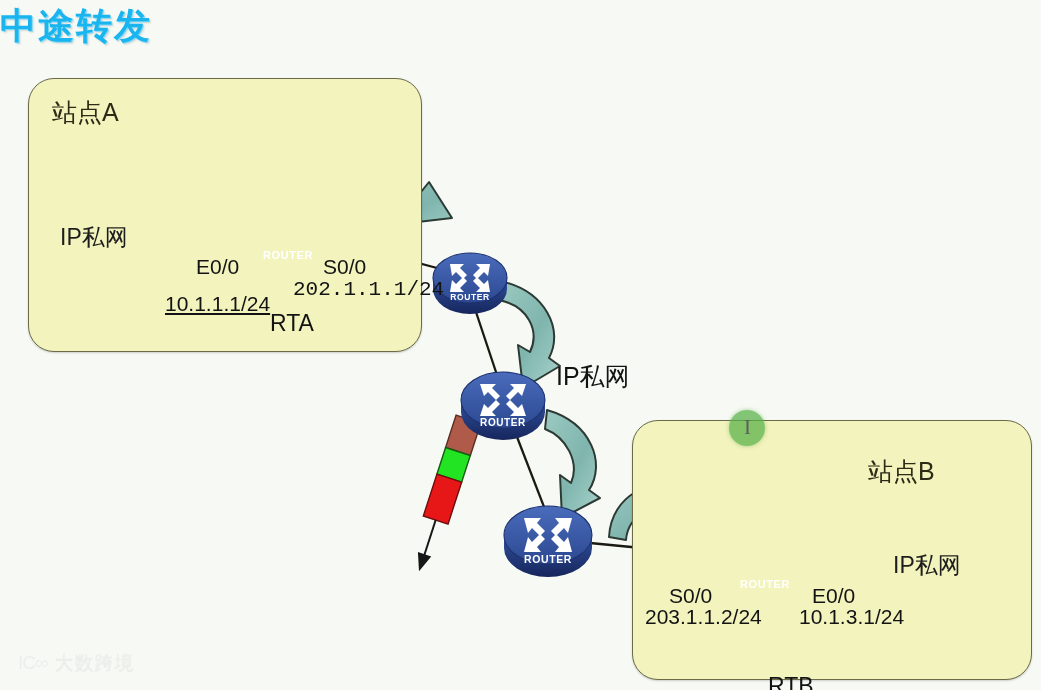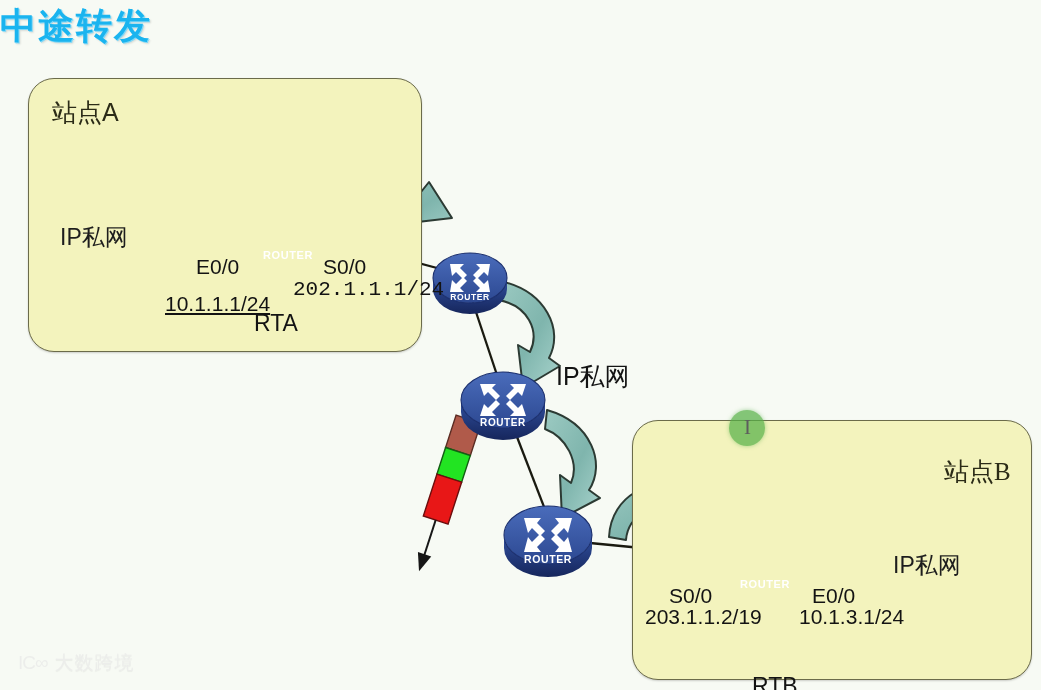--- a/index.html
+++ b/index.html
@@ -48,21 +48,21 @@
   #site-b-box { left: 632px; top: 420px; width: 398px; height: 258px; }
 
   .site-label {
     position: absolute;
     font-size: 25px;
     color: #2b2b17;
     font-weight: normal;
     white-space: nowrap;
   }
   #site-a-label { left: 52px; top: 96px; }
-  #site-b-label { left: 944px; top: 455px; font-family: Liberation Serif, serif; }
+  #site-b-label { left: 868px; top: 455px; }
 
   
   .cloud-label {
     position: absolute;
     font-size: 23px;
     color: #1d1d1d;
     white-space: nowrap;
     text-align: left;
   }
   #cloud-a-label { left: 60px; top: 222px; width: 100px; }
@@ -74,20 +74,21 @@
     font-size: 21px;
     color: #131313;
     white-space: nowrap;
     text-align: right;
   }
   .router-name {
     position: absolute;
     font-size: 23px;
     color: #131313;
     white-space: nowrap;
+    margin-left: 16px;
   }
   #lbl-e00-a   { left: 196px; top: 255px; }
   #lbl-ip-a    { left: 165px; top: 292px; text-decoration: underline; }
   #lbl-s00-a   { left: 323px; top: 255px; }
   #lbl-ipwan-a { left: 293px; top: 278px; font-family: Liberation Mono, monospace; }
   #lbl-rta     { left: 254px; top: 310px; }
 
   #lbl-s00-b   { left: 669px; top: 584px; }
   #lbl-ip-b    { left: 645px; top: 605px; }
   #lbl-e00-b   { left: 812px; top: 584px; }
@@ -316,21 +317,21 @@
   <div class="cloud-label" id="cloud-a-label">IP私网</div>
   <div class="cloud-label" id="cloud-b-label">IP私网</div>
 
   <div class="net-text" id="lbl-e00-a">E0/0</div>
   <div class="net-text" id="lbl-ip-a">10.1.1.1/24</div>
   <div class="net-text" id="lbl-s00-a">S0/0</div>
   <div class="net-text" id="lbl-ipwan-a">202.1.1.1/24</div>
   <div class="router-name" id="lbl-rta">RTA</div>
 
   <div class="net-text" id="lbl-s00-b">S0/0</div>
-  <div class="net-text" id="lbl-ip-b">203.1.1.2/19</div>
+  <div class="net-text" id="lbl-ip-b">203.1.1.2/24</div>
   <div class="net-text" id="lbl-e00-b">E0/0</div>
   <div class="net-text" id="lbl-ipwan-b">10.1.3.1/24</div>
   <div class="router-name" id="lbl-rtb">RTB</div>
 
   <div class="net-text" id="lbl-public">IP私网</div>
 
   <div class="router-word" style="left:248px; top:249px; width:80px; font-size:11px;">ROUTER</div>
   <div class="router-word" style="left:438px; top:292px; width:64px; font-size:8.5px;">ROUTER</div>
   <div class="router-word" style="left:468px; top:417px; width:70px; font-size:10px;">ROUTER</div>
   <div class="router-word" style="left:511px; top:553px; width:74px; font-size:10.5px;">ROUTER</div>

